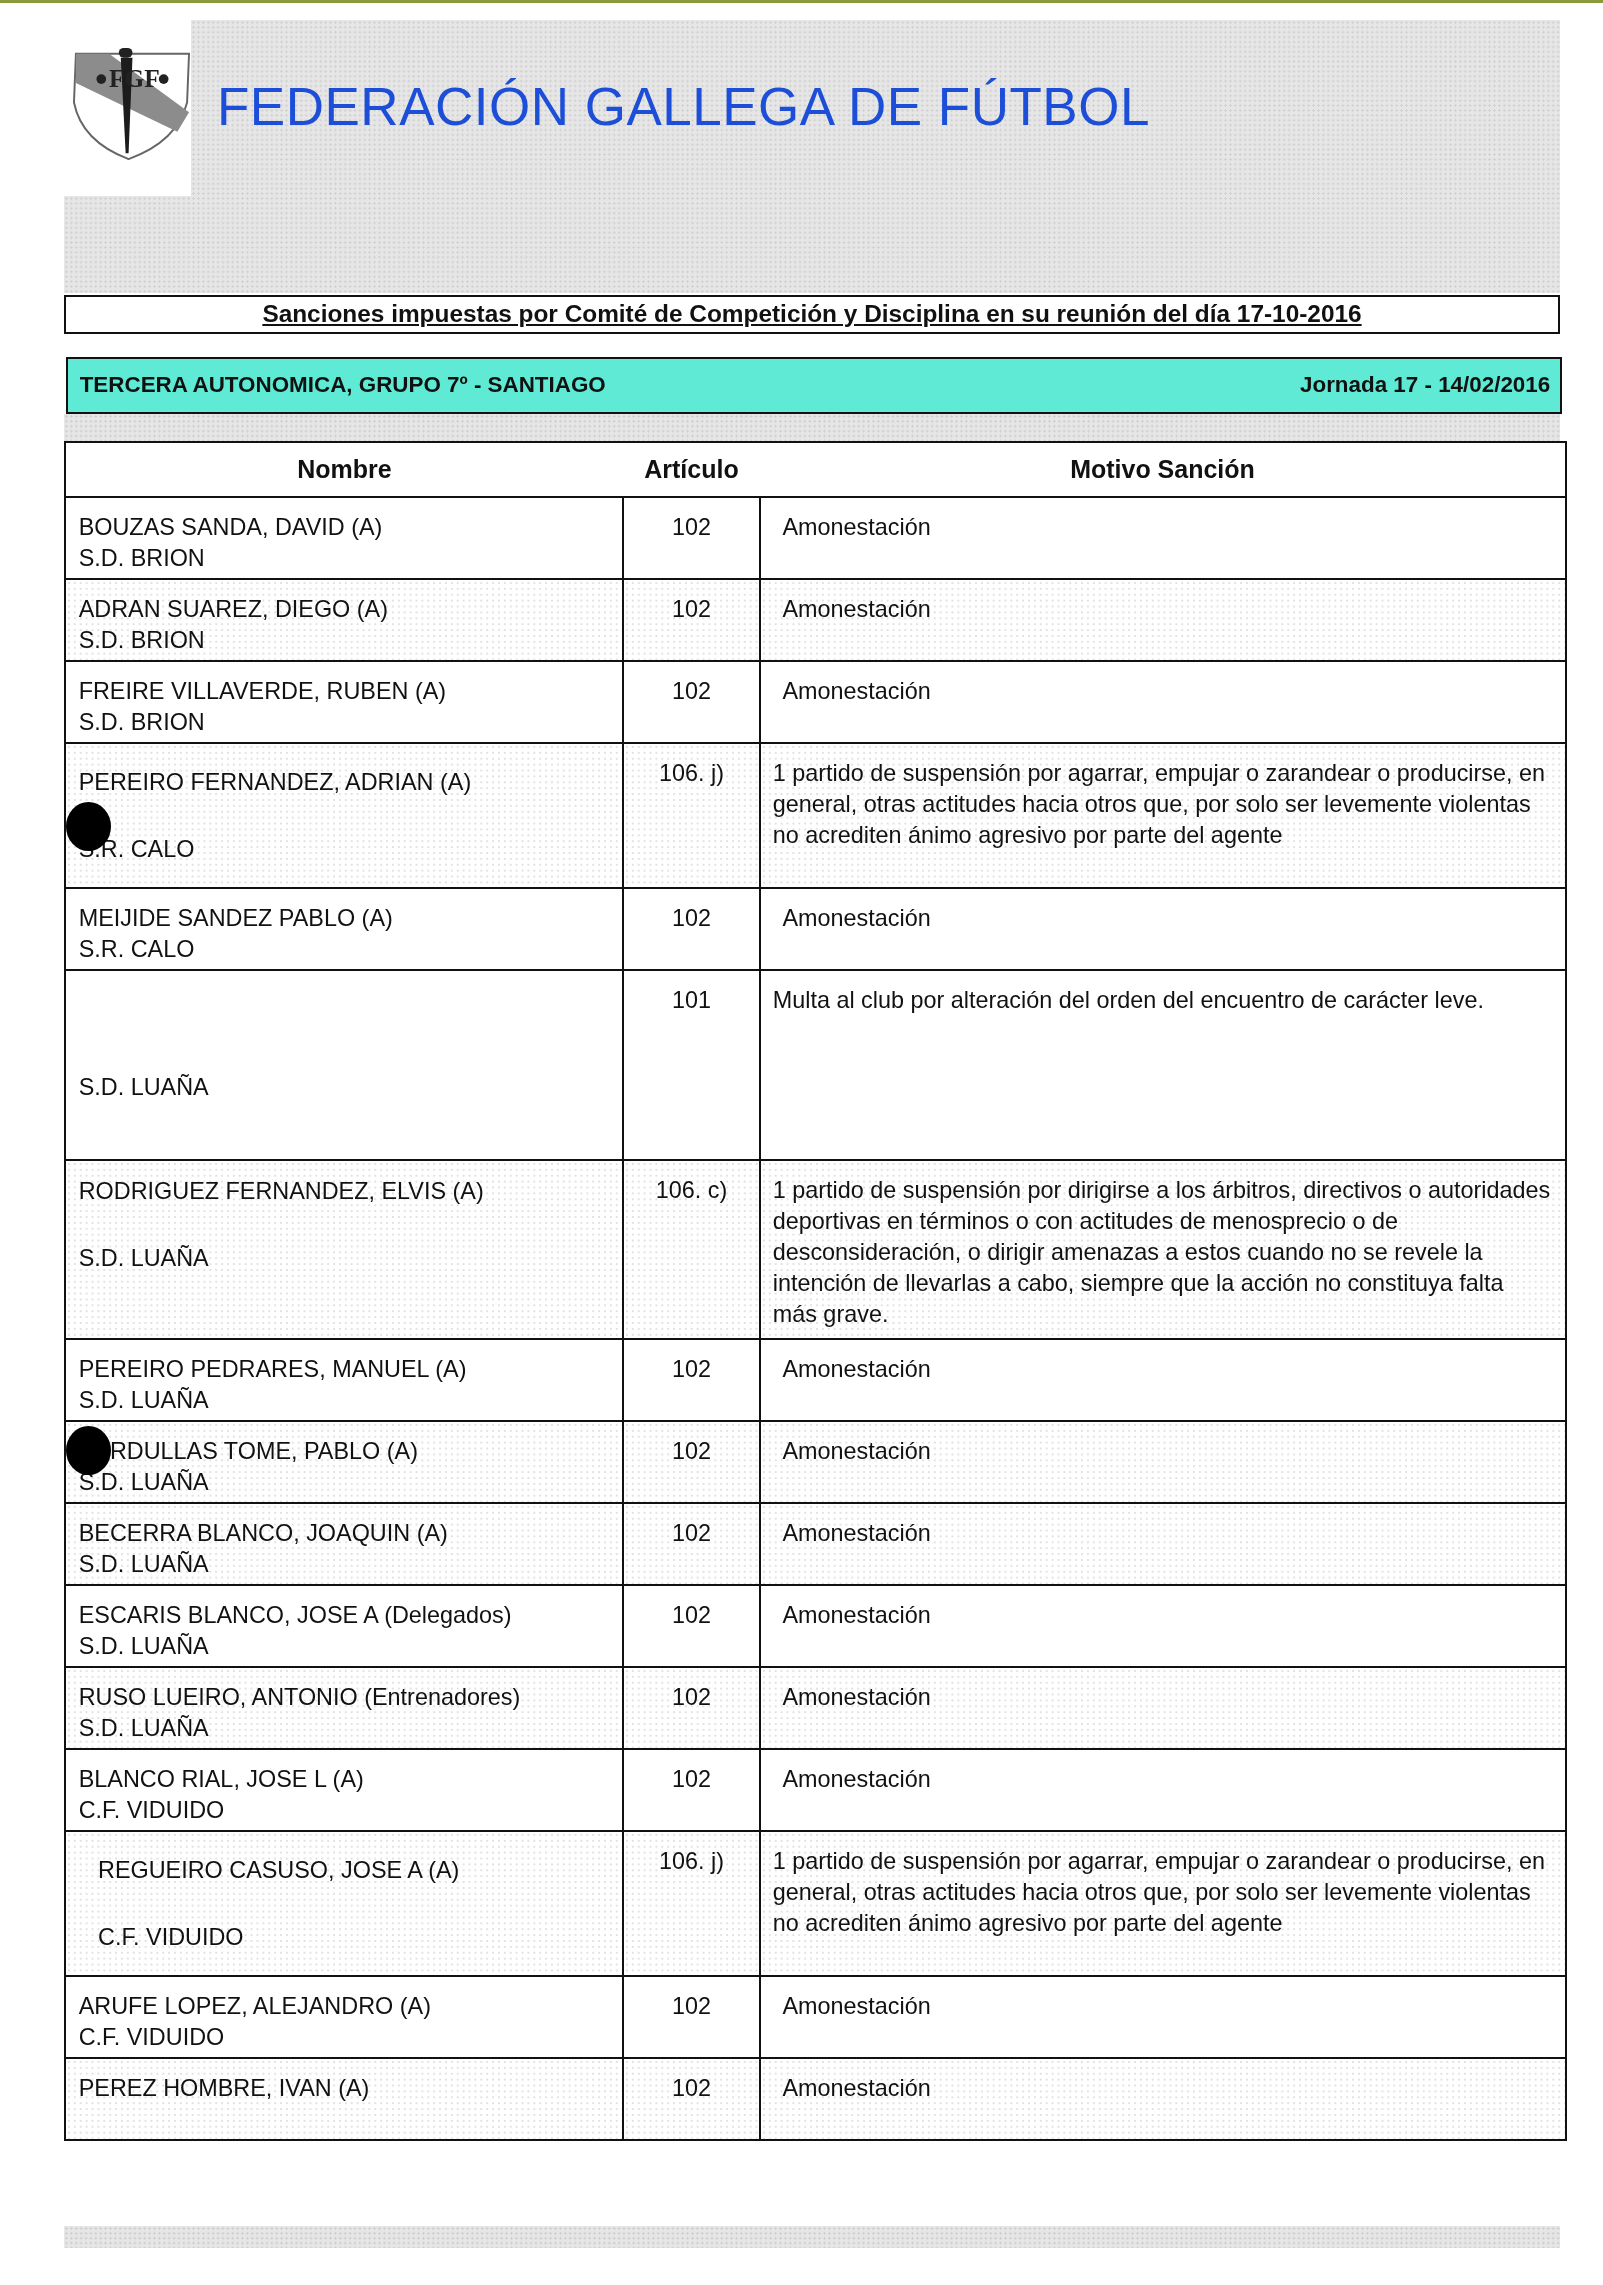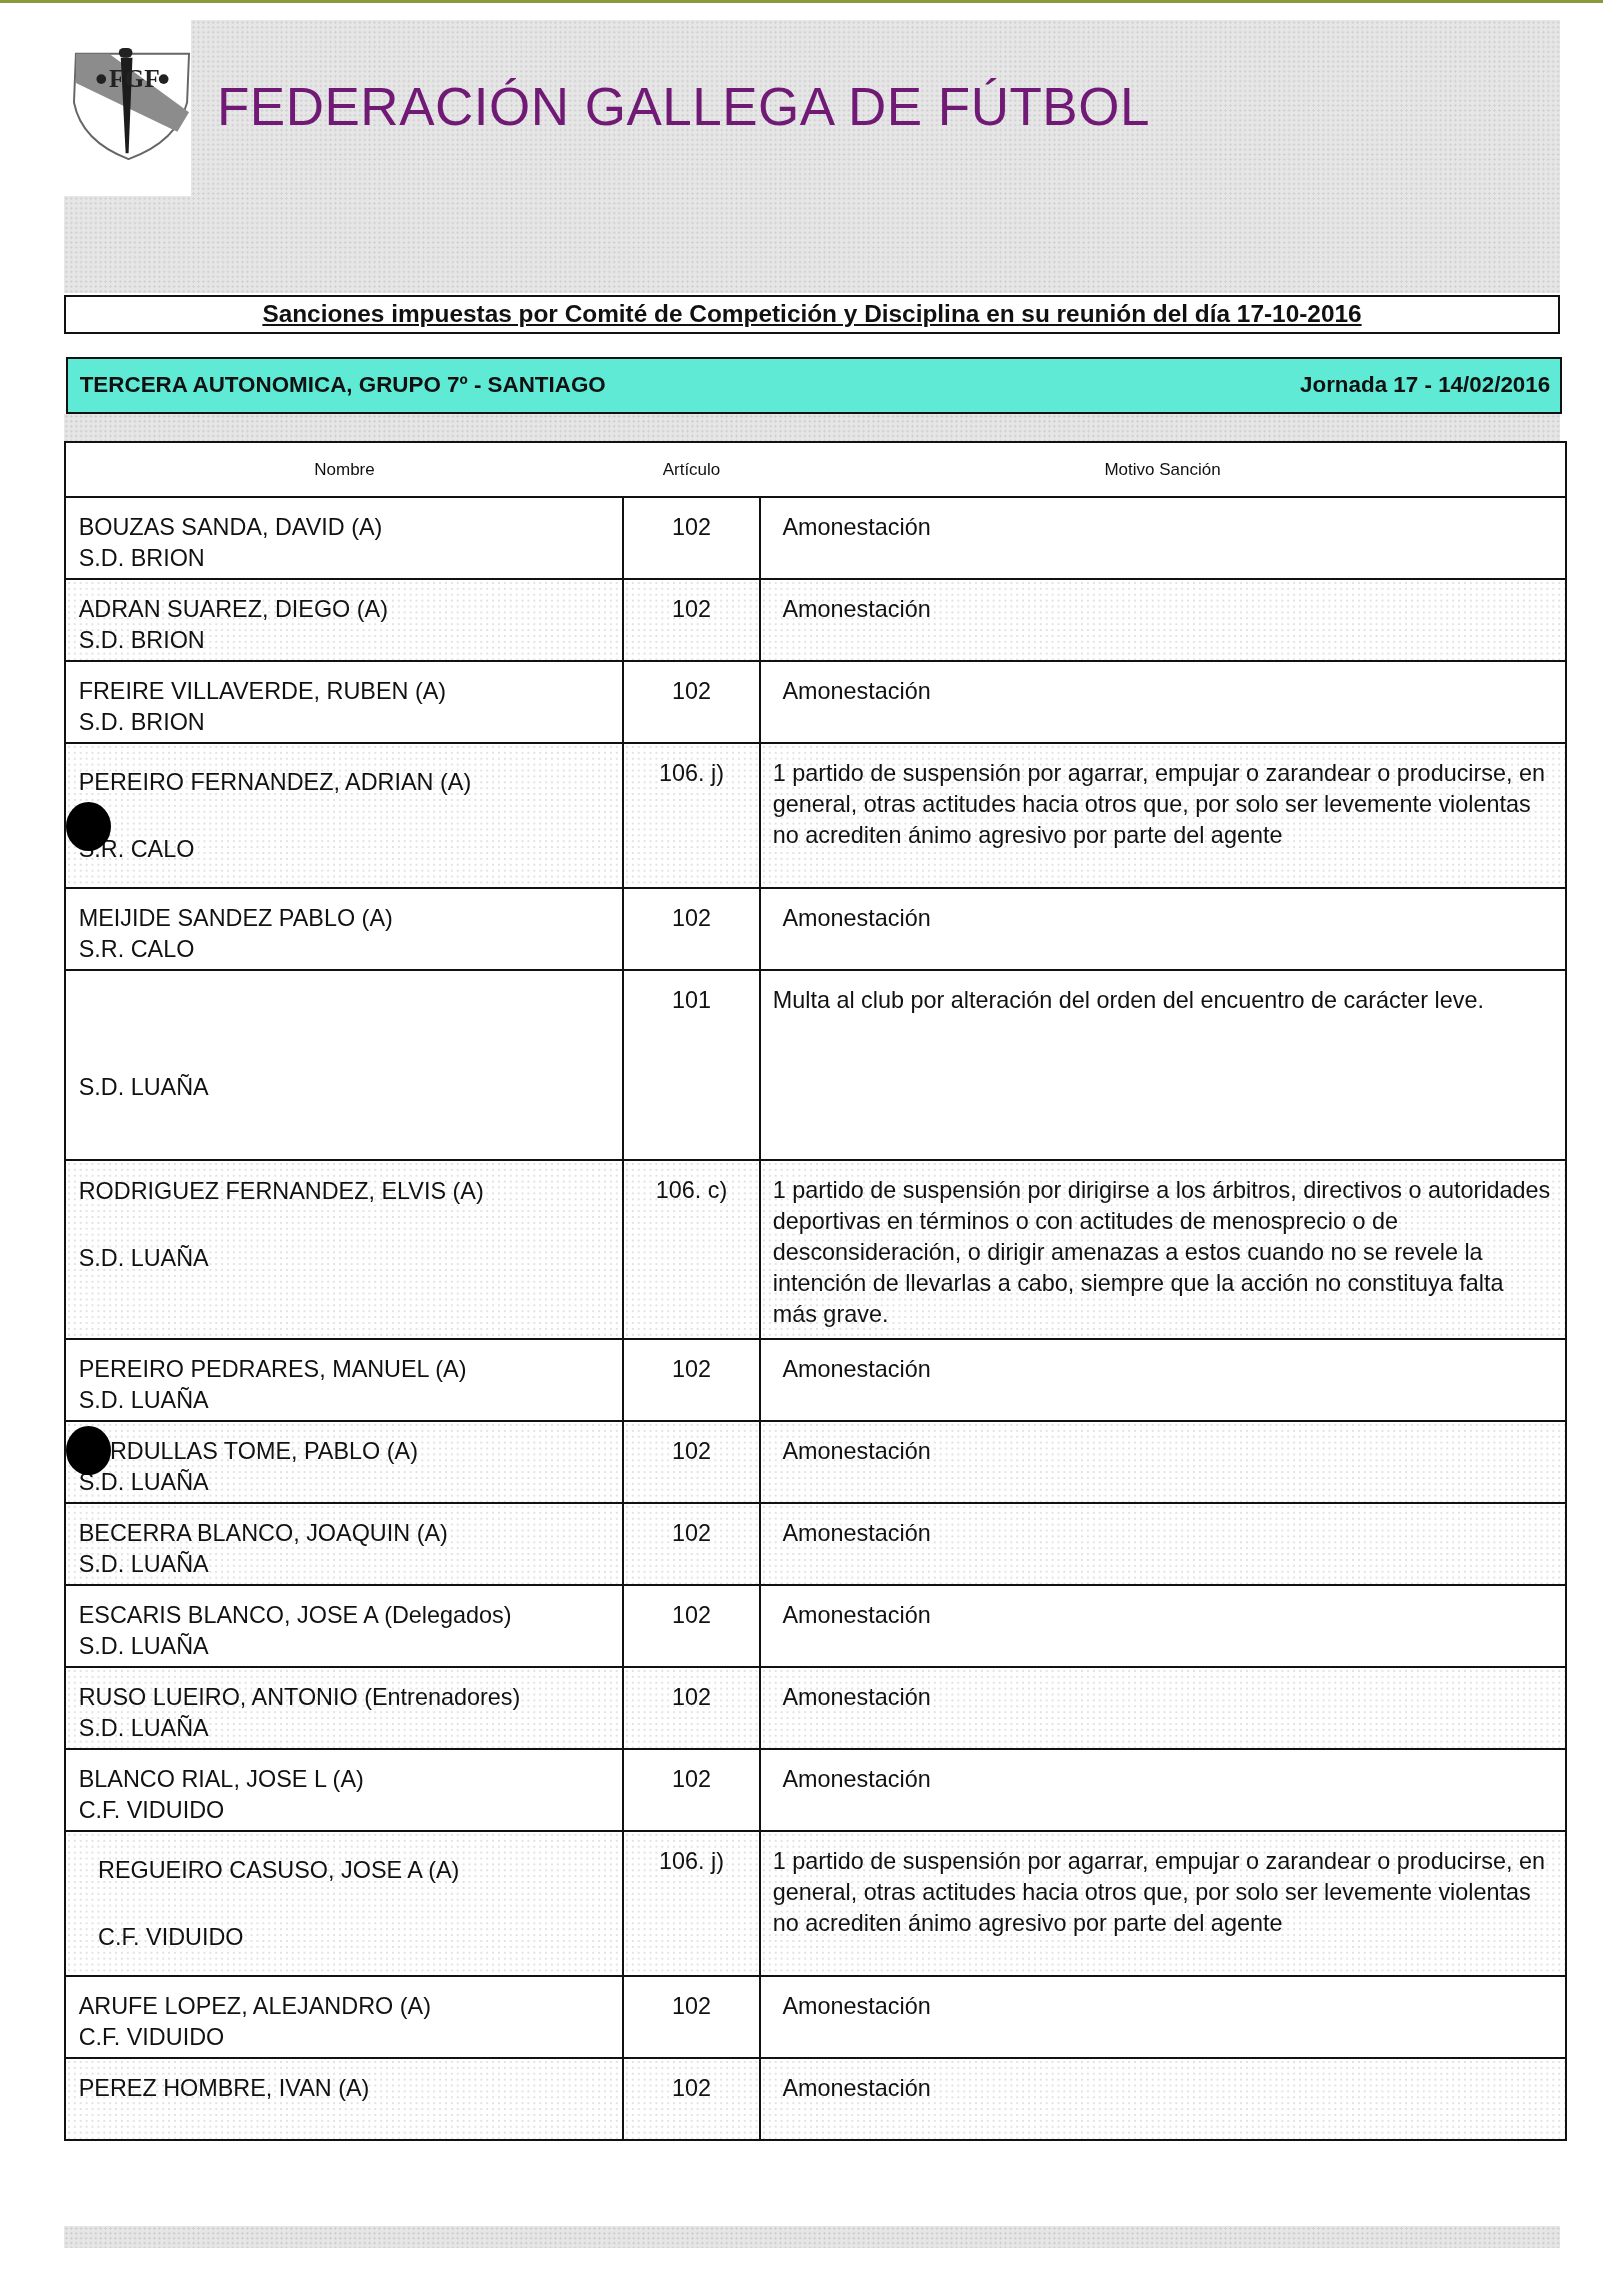--- a/index.html
+++ b/index.html
@@ -11,21 +11,21 @@
   .header-bg {
     position: absolute; left: 64px; top: 19.5px; width: 1496px; height: 273px;
     background: #e6e6e6;
     background-image: radial-gradient(#d2d2d2 1px, transparent 1px);
     background-size: 4.9px 4.9px;
   }
   .logo-box { position: absolute; left: 64px; top: 19.5px; width: 127px; height: 176px; background: #fff; }
   .logo { position: absolute; left: 70px; top: 44px; width: 123px; height: 117px; }
   .title {
     position: absolute; left: 217px; top: 76px; font-size: 53px; font-weight: normal;
-    letter-spacing: 0.5px; color: #701a75;
+    letter-spacing: 0.5px; color: #1d4ed8;
   }
   .box1 {
     position: absolute; left: 64px; top: 295px; width: 1496px; height: 39px;
     border: 2.9px solid #111; background: #fff; box-sizing: border-box;
     text-align: center; font-weight: bold; font-size: 24.4px; line-height: 33px;
   }
   .box1 span { text-decoration: underline; }
   .box2 {
     position: absolute; left: 66px; top: 357px; width: 1496px; height: 57px;
     border: 2.9px solid #111; background: #5eead4; box-sizing: border-box;
@@ -35,21 +35,21 @@
   .box2 .right { position: absolute; right: 9.8px; }
   .grayband {
     position: absolute; left: 64px; top: 414px; width: 1496px; height: 31px; background: #e6e6e6;
     background-image: radial-gradient(#d0d0d0 1px, transparent 1px); background-size: 4.9px 4.9px;
   }
   table.sanc {
     position: absolute; left: 64px; top: 441px; width: 1500px;
     border-collapse: collapse; table-layout: fixed; font-size: 23.4px; background: #fff;
   }
   table.sanc th {
-    height: 51px; font-weight: normal; font-size: 17px; border-top: 2.9px solid #111; border-bottom: 2.9px solid #111;
+    height: 51px; font-weight: bold; font-size: 25px; border-top: 2.9px solid #111; border-bottom: 2.9px solid #111;
   }
   table.sanc td {
     border-bottom: 2.9px solid #111; vertical-align: top; padding: 0;
   }
   table.sanc tr > *:first-child { border-left: 2.9px solid #111; }
   table.sanc tr > *:last-child { border-right: 2.9px solid #111; }
   td.c-art, td.c-mot { border-left: 2px solid #111; }
   col.w1 { width: 558px; } col.w2 { width: 137px; } col.w3 { width: 806px; }
   .nom { padding: 13.7px 0 0 12.7px; line-height: 31px; }
   .nom.mid { display: flex; flex-direction: column; justify-content: center; height: 100%; padding-top: 0; gap: 36px; }

